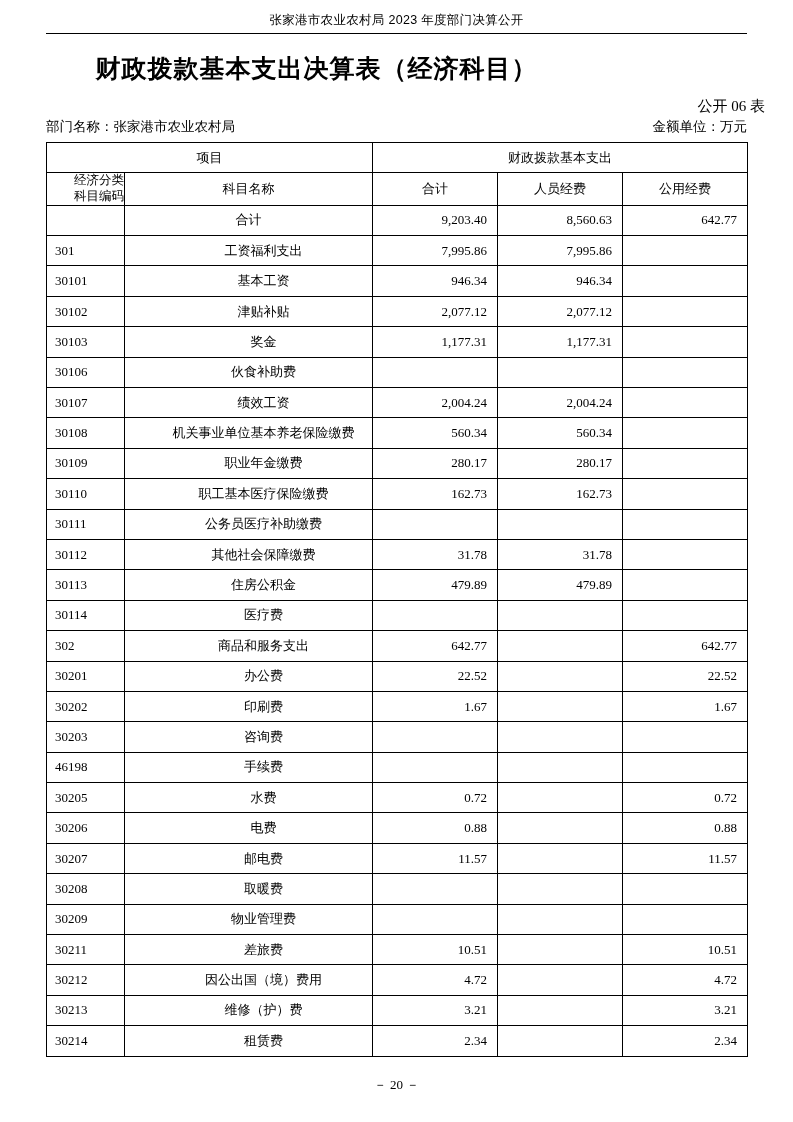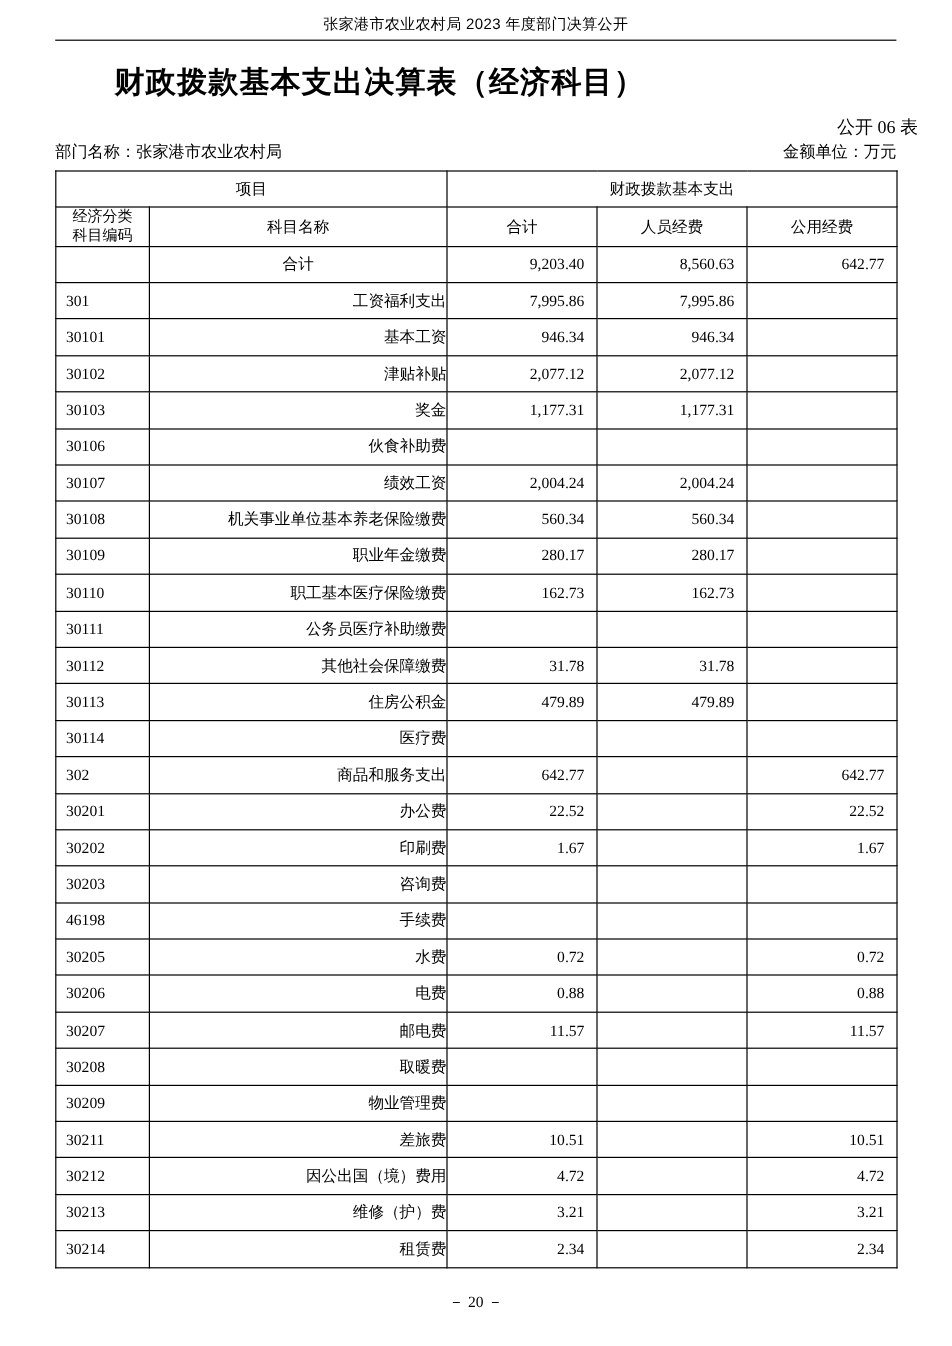--- a/index.html
+++ b/index.html
@@ -75,30 +75,30 @@
     font-size: 13px;
   }
   table.fin td, table.fin th {
     border: 1px solid #000;
     padding: 0;
     height: 29.4px;
     font-weight: normal;
     vertical-align: middle;
   }
   .c-code { width: 78px; text-align: center; }
-  .c-name { width: 248px; text-align: right; padding-left: 30px !important; }
+  .c-name { width: 248px; text-align: center; padding-left: 30px !important; }
   .c-num  { width: 125px; text-align: right; padding-right: 10px !important; }
 
   .hdr-center { text-align: center; margin-left: 48px; }
   .bold { font-weight: bold; }
   .code-cell { text-align: left; padding-left: 8px !important; font-family: "Liberation Serif", serif; }
   .code-cell.bold { padding-left: 8px !important; }
   .num { text-align: right; padding-right: 10px !important; font-family: "Liberation Serif", serif; }
   .total-name { text-align: center !important; padding-left: 0 !important; }
-  .hdr-2line { line-height: 1.25; font-size: 12.5px; }
+  .hdr-2line { line-height: 1.25; font-size: 12.5px; text-align: right; }
 
   .footer {
     position: absolute;
     bottom: 28px;
     left: 0;
     width: 793px;
     text-align: center;
     font-size: 13px;
   }
 </style>

